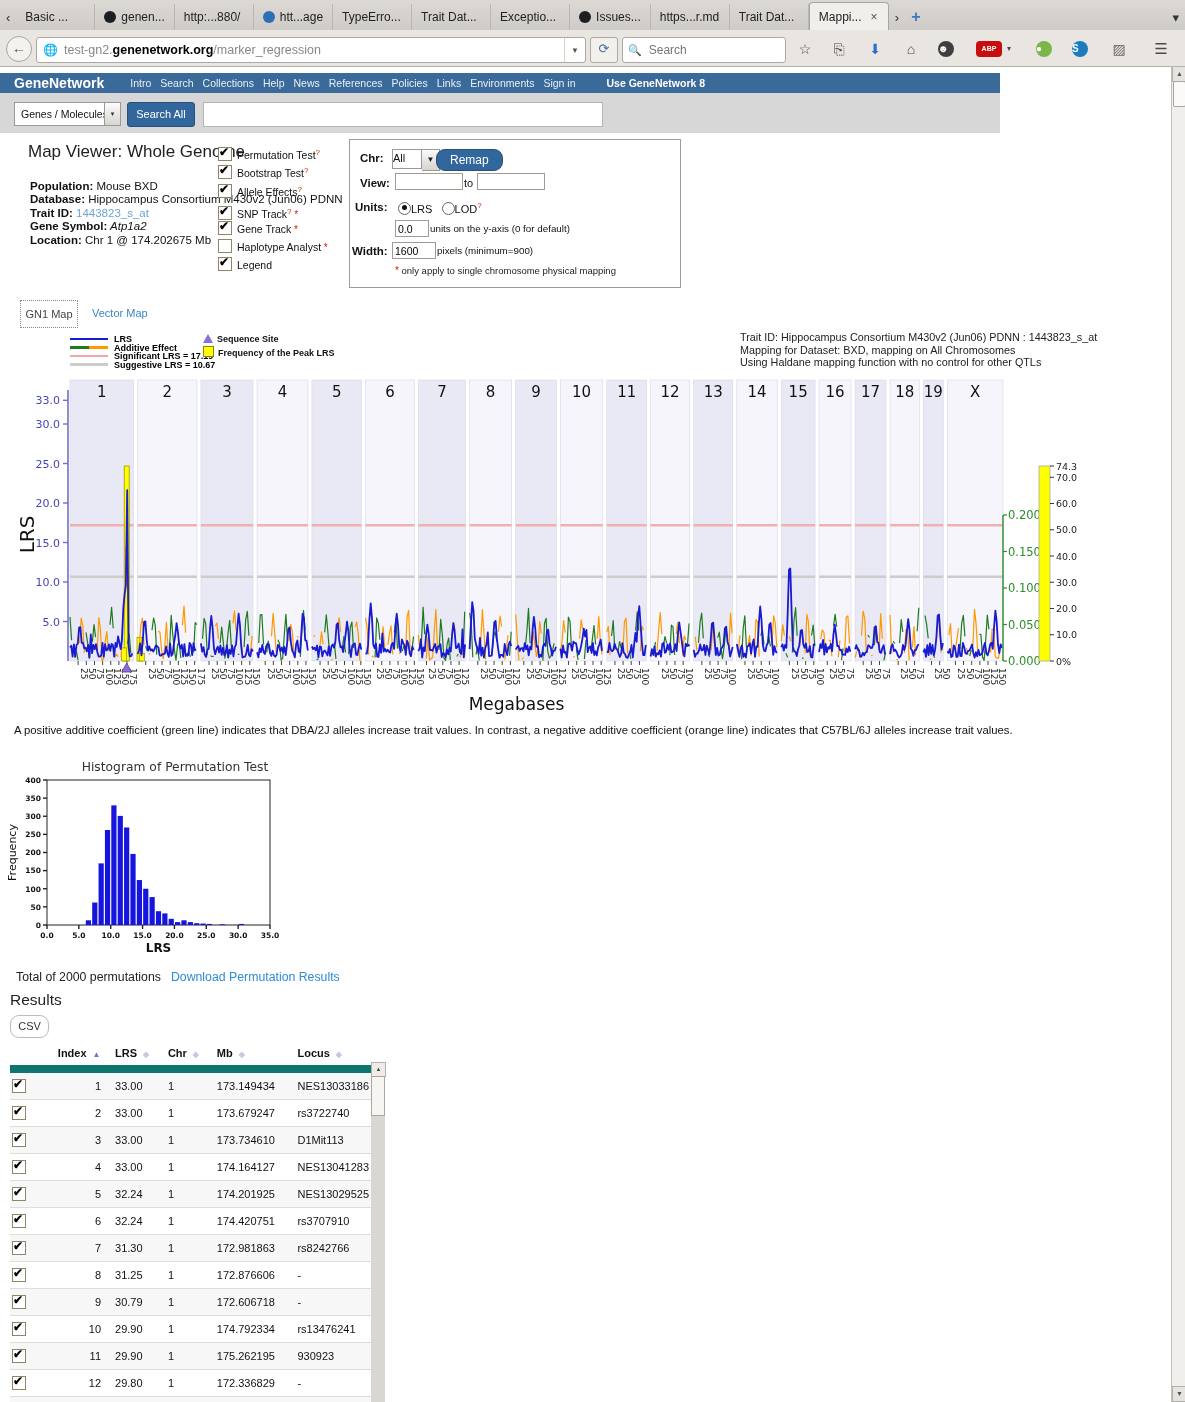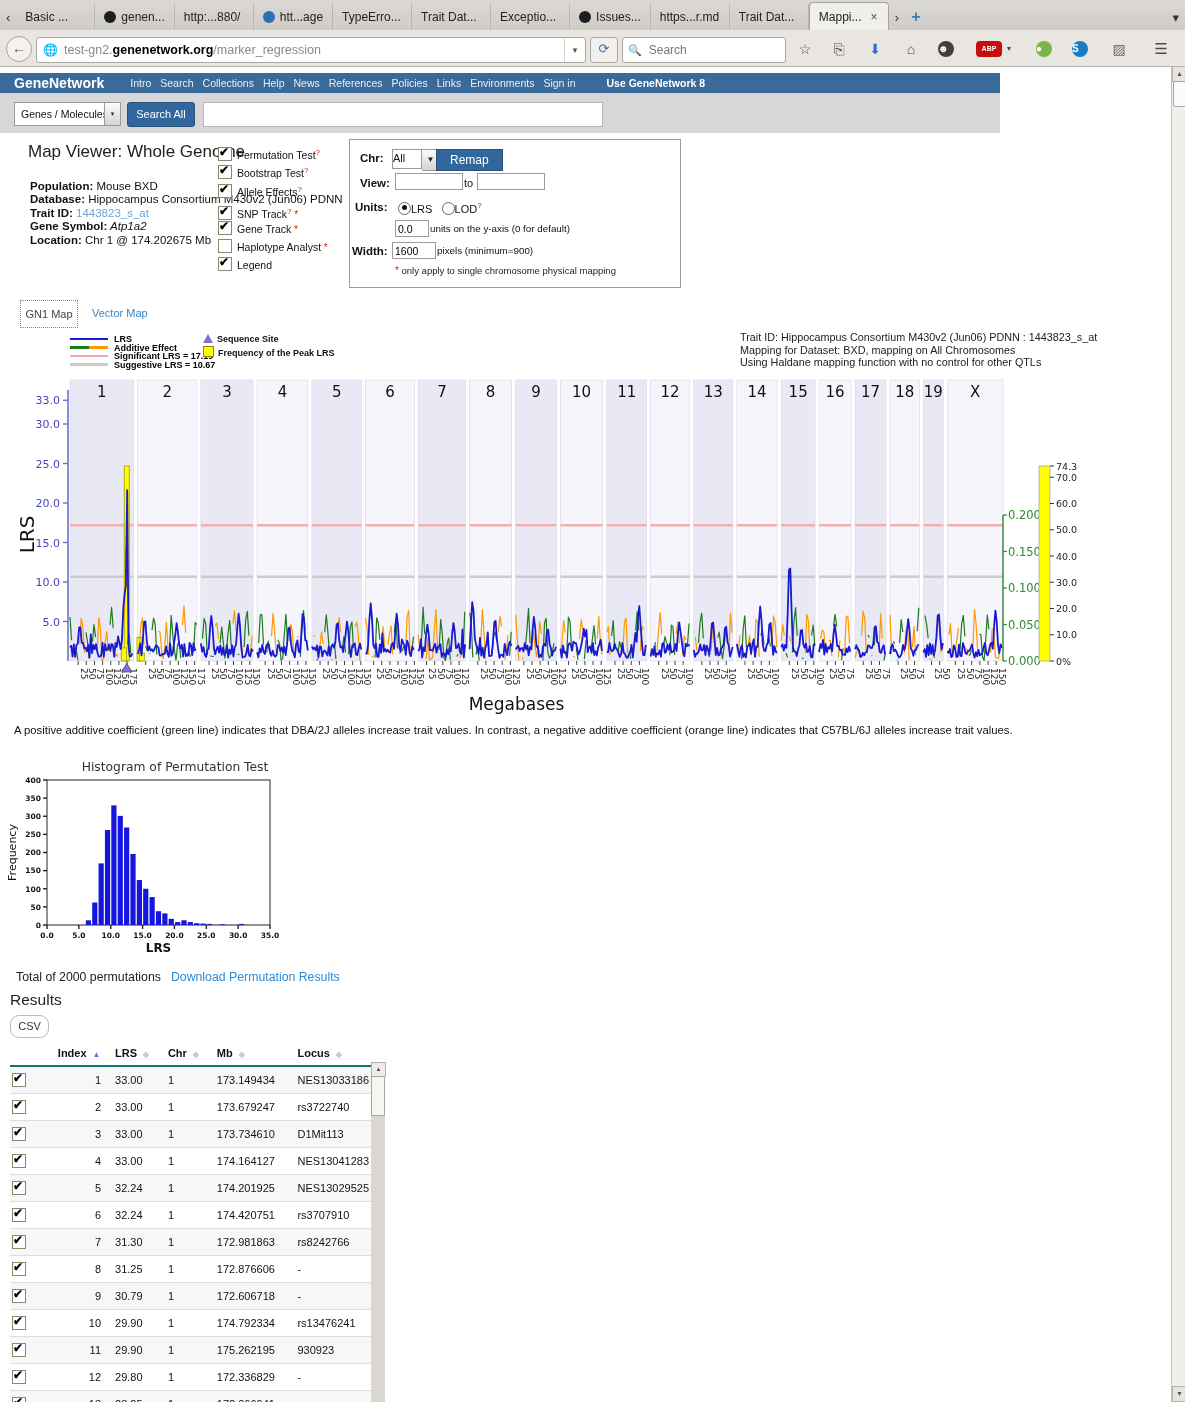--- a/index.html
+++ b/index.html
@@ -65,21 +65,21 @@
 
   
   #ctrl-box{left:349px;top:139px;width:330px;height:147px;border:1px solid #9b9b9b;background:#fff;box-shadow:0 0 0 2px #fff inset;}
   .ctl{position:absolute;font-size:11px;}
   .blab{font-weight:bold;font-size:11.5px;}
   .tin{border:1px solid #a09a90;height:15px;font-size:10.5px;font-family:"Liberation Sans",sans-serif;padding:0 2px;}
   #chr-select{display:flex;}
   #chr-select .box{width:28px;height:18px;border:1px solid #999;background:#fff;font-size:11px;line-height:17px;}
   #chr-select .drop{width:17px;height:20px;background:linear-gradient(#fbfbfa,#d7d3cd);border:1px solid #999;border-left:none;
                     text-align:center;font-size:8px;line-height:19px;color:#222;}
-  #remap-btn{background:#31679c;border:1px solid #28507a;border-radius:0;color:#fff;font-size:12px;padding:3px 13px;}
+  #remap-btn{background:#31679c;border:1px solid #28507a;border-radius:9px;color:#fff;font-size:12px;padding:3px 13px;}
   .radio{display:inline-block;width:11px;height:11px;border:1px solid #666;border-radius:50%;background:#fff;vertical-align:-2px;position:relative;}
   .radio.sel::after{content:"";position:absolute;left:2.5px;top:2.5px;width:5px;height:5px;border-radius:50%;background:#111;}
   .redsup{color:#cc2200;font-size:8px;vertical-align:super;}
   .redstar{color:#cc2200;font-size:10px;}
   .cb{display:inline-block;width:12px;height:12px;border:1px solid #8f territorial;} 
   .cb{display:inline-block;width:12px;height:12px;border:1px solid #8f8569;background:#fff;position:relative;vertical-align:-2px;}
   .cb.on::after{content:"✔";position:absolute;left:0px;top:-3px;font-size:12px;font-weight:bold;color:#000;}
   .ckrow{position:absolute;left:218px;font-size:10.5px;white-space:nowrap;}
   .ckrow .cb{margin-right:5px;}
   #ctrl-foot{left:395px;top:265px;font-size:9.5px;color:#222;}
@@ -103,21 +103,21 @@
   #add-note{left:14px;top:724px;width:1010px;font-size:11.3px;color:#111;}
   #hist-title{left:40px;top:760px;width:270px;text-align:center;font-size:12.3px;color:#333;font-family:"DejaVu Sans",sans-serif;}
   #perm-note{left:16px;top:970px;font-size:12.3px;color:#222;}
   #perm-link{color:#2e8bd8;margin-left:10px;}
 
   
   #results-h{left:10px;top:991px;font-size:15.5px;color:#222;}
   #csv-btn{left:10px;top:1015px;width:37px;height:21px;border:1px solid #bbb;border-radius:9px;background:#fff;
            font-size:11px;color:#333;text-align:center;line-height:20px;}
   #res-table{left:10px;top:1043px;width:361px;font-size:11px;border-collapse:collapse;}
-  #res-table th{font-weight:bold;text-align:left;padding:4px 2px 6px 2px;border-bottom:2px solid #0f766e;font-size:11px;white-space:nowrap;}
+  #res-table th{font-weight:bold;text-align:left;padding:4px 2px 6px 2px;border-bottom:8px solid #0f766e;font-size:11px;white-space:nowrap;}
   #res-table td{padding:0 2px;height:26px;border-bottom:1px solid #ddd;}
   #res-table tr.datarow:nth-child(odd){background:#f7f7f7;}
   .sort-asc{color:#6677dd;font-size:8px;margin-left:6px;}
   .sort-none{color:#c9c9dd;font-size:8px;margin-left:6px;}
   #tbl-scroll{left:371px;top:1062px;width:14px;height:340px;background:#dad6d1;}
   #tbl-up{position:absolute;left:0;top:-0px;width:13px;height:13px;background:#efece8;border:1px solid #b5b1aa;
           font-size:6px;text-align:center;line-height:12px;color:#444;}
   #tbl-thumb{position:absolute;left:0px;top:14px;width:12px;height:38px;background:#f7f5f1;border:1px solid #aba69e;}
 </style>
 </head>

